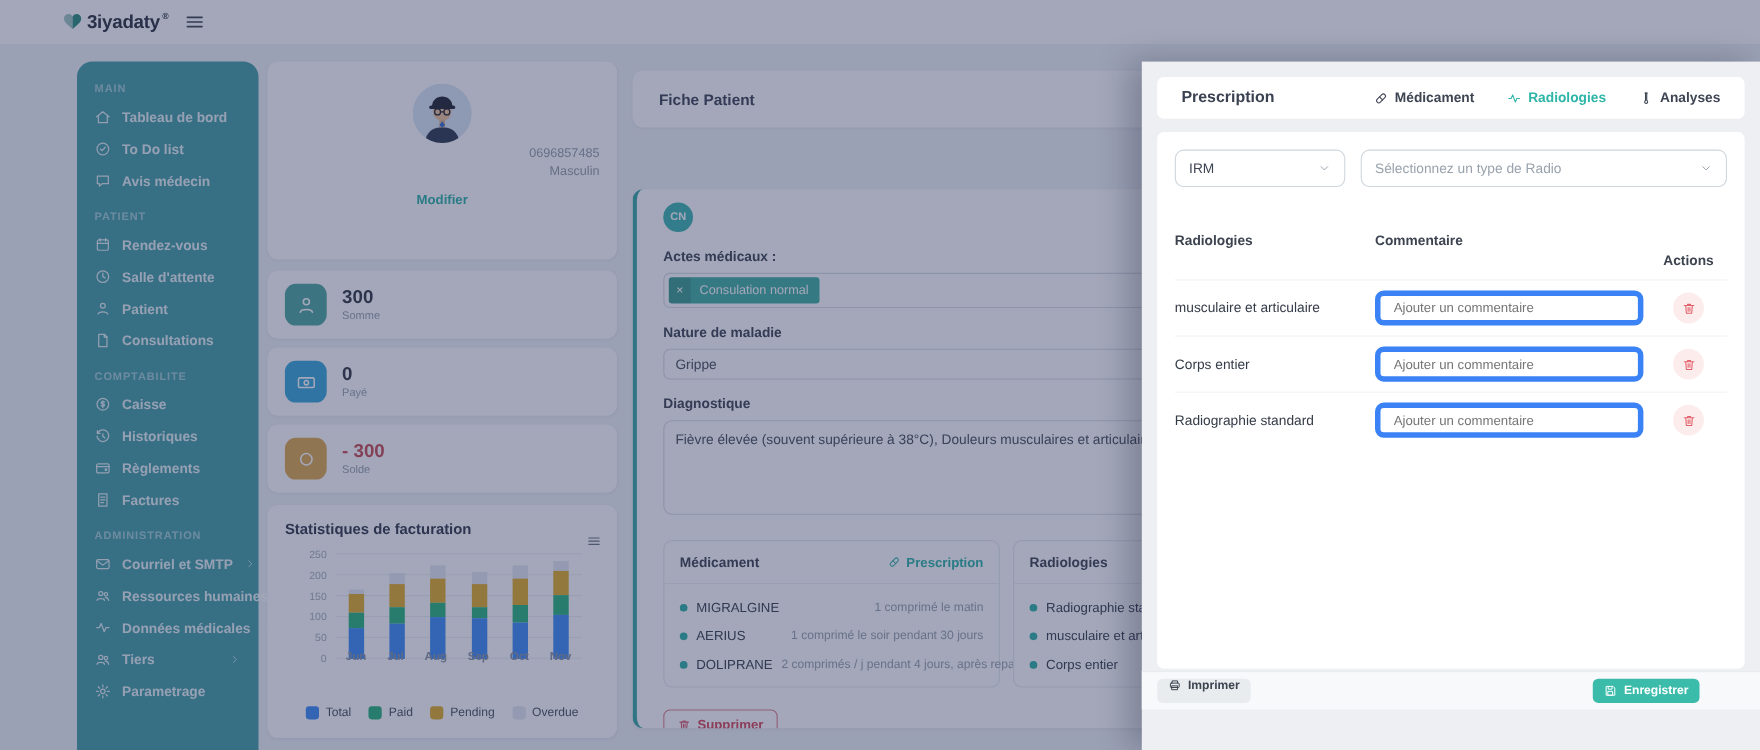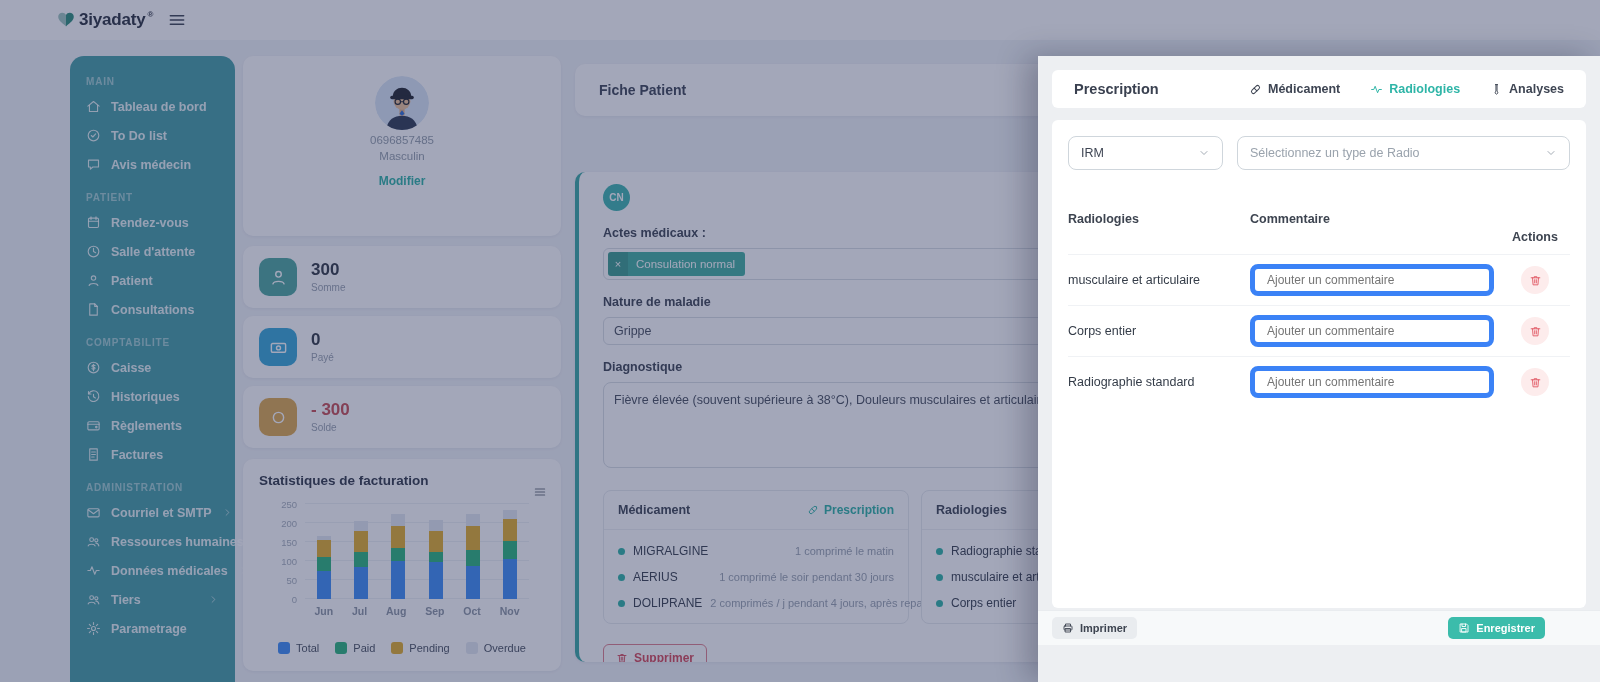--- a/index.html
+++ b/index.html
@@ -35,40 +35,40 @@
   .sb-item .chev { margin-left:auto; color:rgba(255,255,255,.7); }
 
   
   .card { background:#fff; border-radius:10px; box-shadow:0 1px 3px rgba(25,30,60,.06); }
 
   
   .patient-col { position:absolute; left:243px; top:56px; width:318px; z-index:5; }
   .patient-card { height:180px; padding:16px; text-align:center; margin-bottom:10px; }
   .p-avatar { width:54px; height:54px; border-radius:50%; margin:4px auto 0; overflow:hidden; }
   .p-name { margin-top:10px; font-size:15.5px; font-weight:700; color:#2e3440; }
-  .p-phone,.p-gender { margin-top:4px; font-size:11.5px; color:#96a0ac; }
+  .p-phone,.p-gender { margin-top:4px; font-size:11.5px; color:#96a0ac;text-align:right; }
   .p-edit { display:inline-block; margin-top:12px; font-size:12px; font-weight:700; color:#2fb3a6; cursor:pointer; }
 
   .stat-card { height:62px; margin-bottom:8px; padding:12px 16px; display:flex; align-items:center; gap:14px; }
   .stat-icon { width:38px; height:38px; border-radius:10px; display:flex; align-items:center; justify-content:center; color:#fff; flex:none; }
   .si-1 { background:#4fa89f; } .si-2 { background:#38a7d8; } .si-3 { background:#dfa94e; }
   .stat-value { font-size:17px; font-weight:700; color:#333a46; line-height:1; }
   .stat-value.neg { color:#c94f55; }
   .stat-label { font-size:10px; color:#9aa3b0; margin-top:4px; }
 
   .chart-card { margin-top:11px; padding:14px 16px; height:212px; position:relative; }
   .chart-title { font-size:13.5px; font-weight:700; color:#323949; }
   .chart-menu { position:absolute; right:14px; top:26px; color:#6c757d; cursor:pointer; }
   .chart-wrap { position:relative; height:118px; margin-top:14px; }
   .plot { position:absolute; left:46px; right:16px; top:2px; height:95px; }
   .gridline { position:absolute; left:0; right:0; height:1px; background:#eef1f5; }
   .ylabel { position:absolute; left:0; width:38px; text-align:right; font-size:9.5px; color:#a8b0bc; }
   .bars { position:absolute; inset:0; display:flex; justify-content:space-around; align-items:flex-end; }
   .bar { width:14px; display:flex; flex-direction:column-reverse; }
-  .xlabels { position:absolute; left:46px; right:16px; top:103px; display:flex; justify-content:space-around; }
+  .xlabels { position:absolute; left:46px; right:16px; top:89px; display:flex; justify-content:space-around; }
   .xlabels span { font-size:10.5px; font-weight:700; color:#8d96a4; }
   .legend { display:flex; justify-content:center; gap:16px; margin-top:22px; }
   .lg-item { display:flex; align-items:center; gap:6px; }
   .lg-sw { width:12px; height:12px; border-radius:3px; }
   .lg-tx { font-size:11px; color:#4a5260; }
 
   
   .main-col { position:absolute; left:575px; top:56px; right:0; z-index:5; }
   .fiche-card { height:52px; margin-top:8px; padding:0 24px; display:flex; align-items:center; border-radius:10px; }
   .fiche-title { font-size:14px; font-weight:700; color:#3e4656; }
@@ -122,21 +122,21 @@
   .rhead span { font-size:12.5px; font-weight:700; color:#3d4450; }
   .rhead span:last-child { text-align:center;margin-top:36px; }
   .rrow.data { border-top:1px solid #f0f2f5; }
   .rname { font-size:12.5px; color:#343c48; }
   .rinput { width:244px; height:32px; border:5px solid #3b82f6; border-radius:8px; padding:0 12px; font-size:12px;
             color:#49505e; font-family:"Liberation Sans",sans-serif; }
   .trash-btn { width:28px; height:28px; border-radius:50%; background:#fdecec; border:none; display:flex;
                align-items:center; justify-content:center; margin:0 auto; cursor:pointer; color:#e2606b; }
   .panel-foot { position:absolute; left:0; right:0; top:554px; height:35px; background:#f7f9fa;
                 border-top:1px solid #e9ecef; display:flex; align-items:center; padding:0 55px 0 14px; }
-  .print-btn { display:flex; align-items:center; gap:6px; background:#e9ecef; border:none; border-radius:5px;
+  .print-btn { display:flex; align-items:flex-start; gap:6px; background:#e9ecef; border:none; border-radius:5px;
                height:22px; padding:0 10px; font-size:11px; font-weight:600; color:#3d4450; cursor:pointer;
                font-family:"Liberation Sans",sans-serif; }
   .save-btn { margin-left:auto; display:flex; align-items:center; gap:6px; background:#3bbcab; border:none;
               border-radius:5px; height:22px; padding:0 10px; font-size:11px; font-weight:700; color:#fff;
               cursor:pointer; font-family:"Liberation Sans",sans-serif; }
 </style>
 </head>
 <body>
 
 <nav class="navbar">

